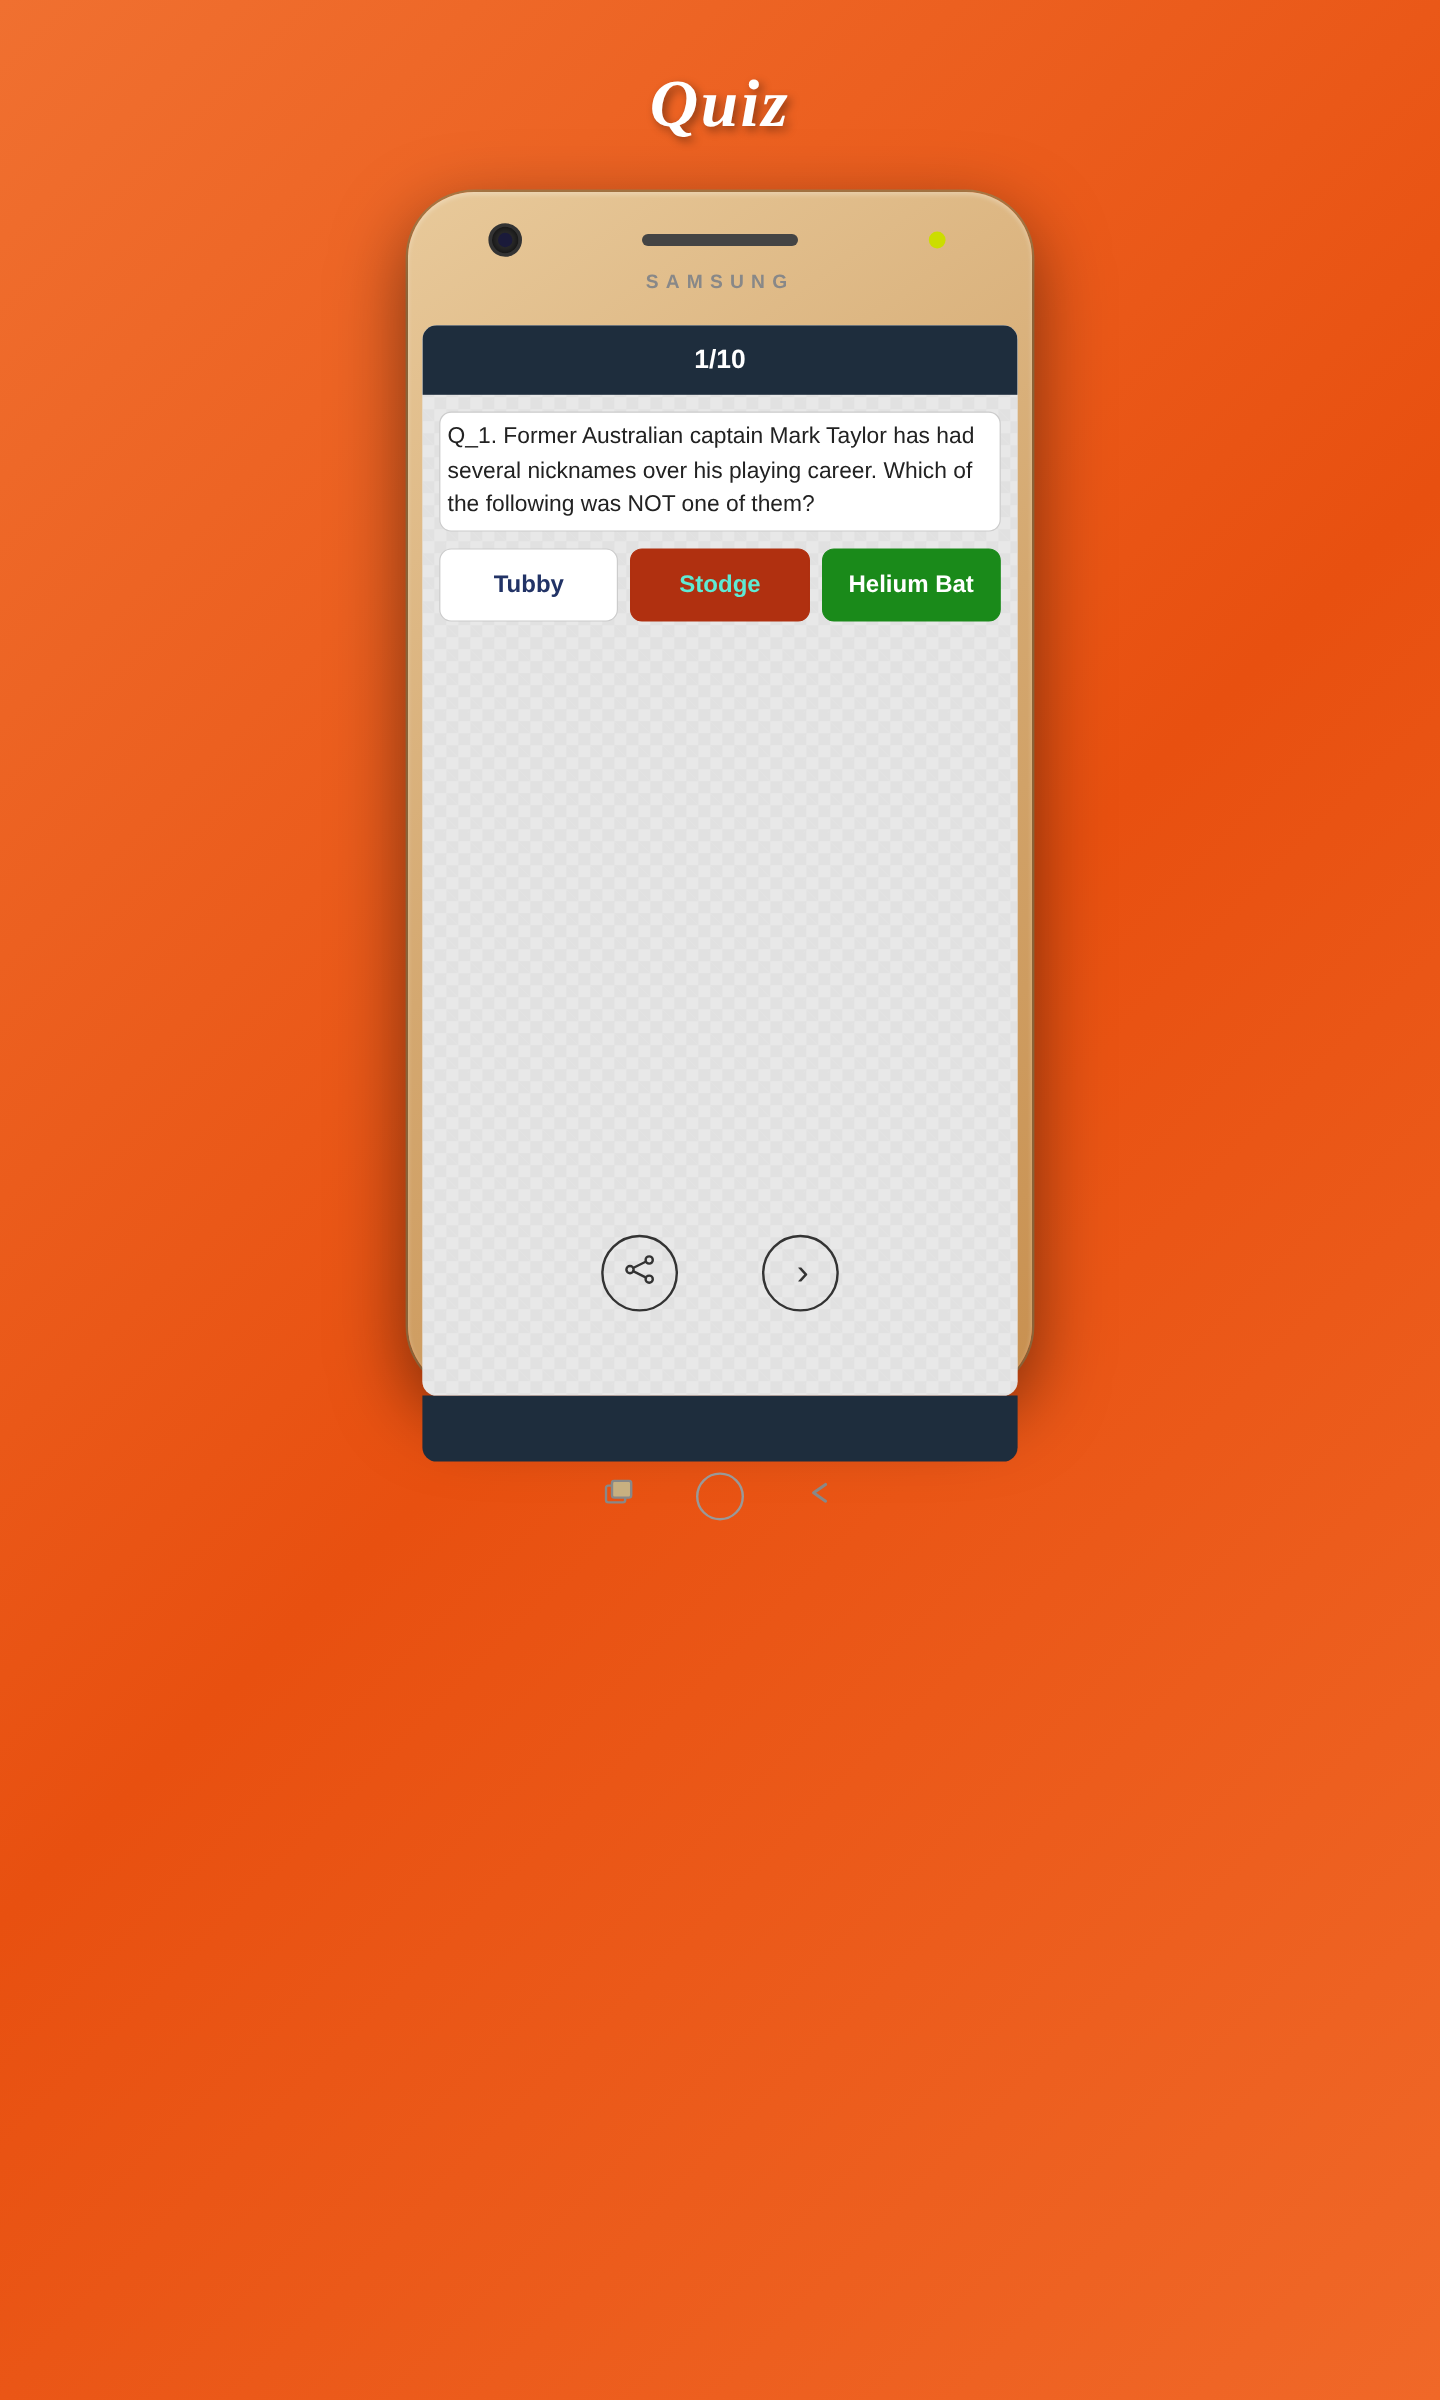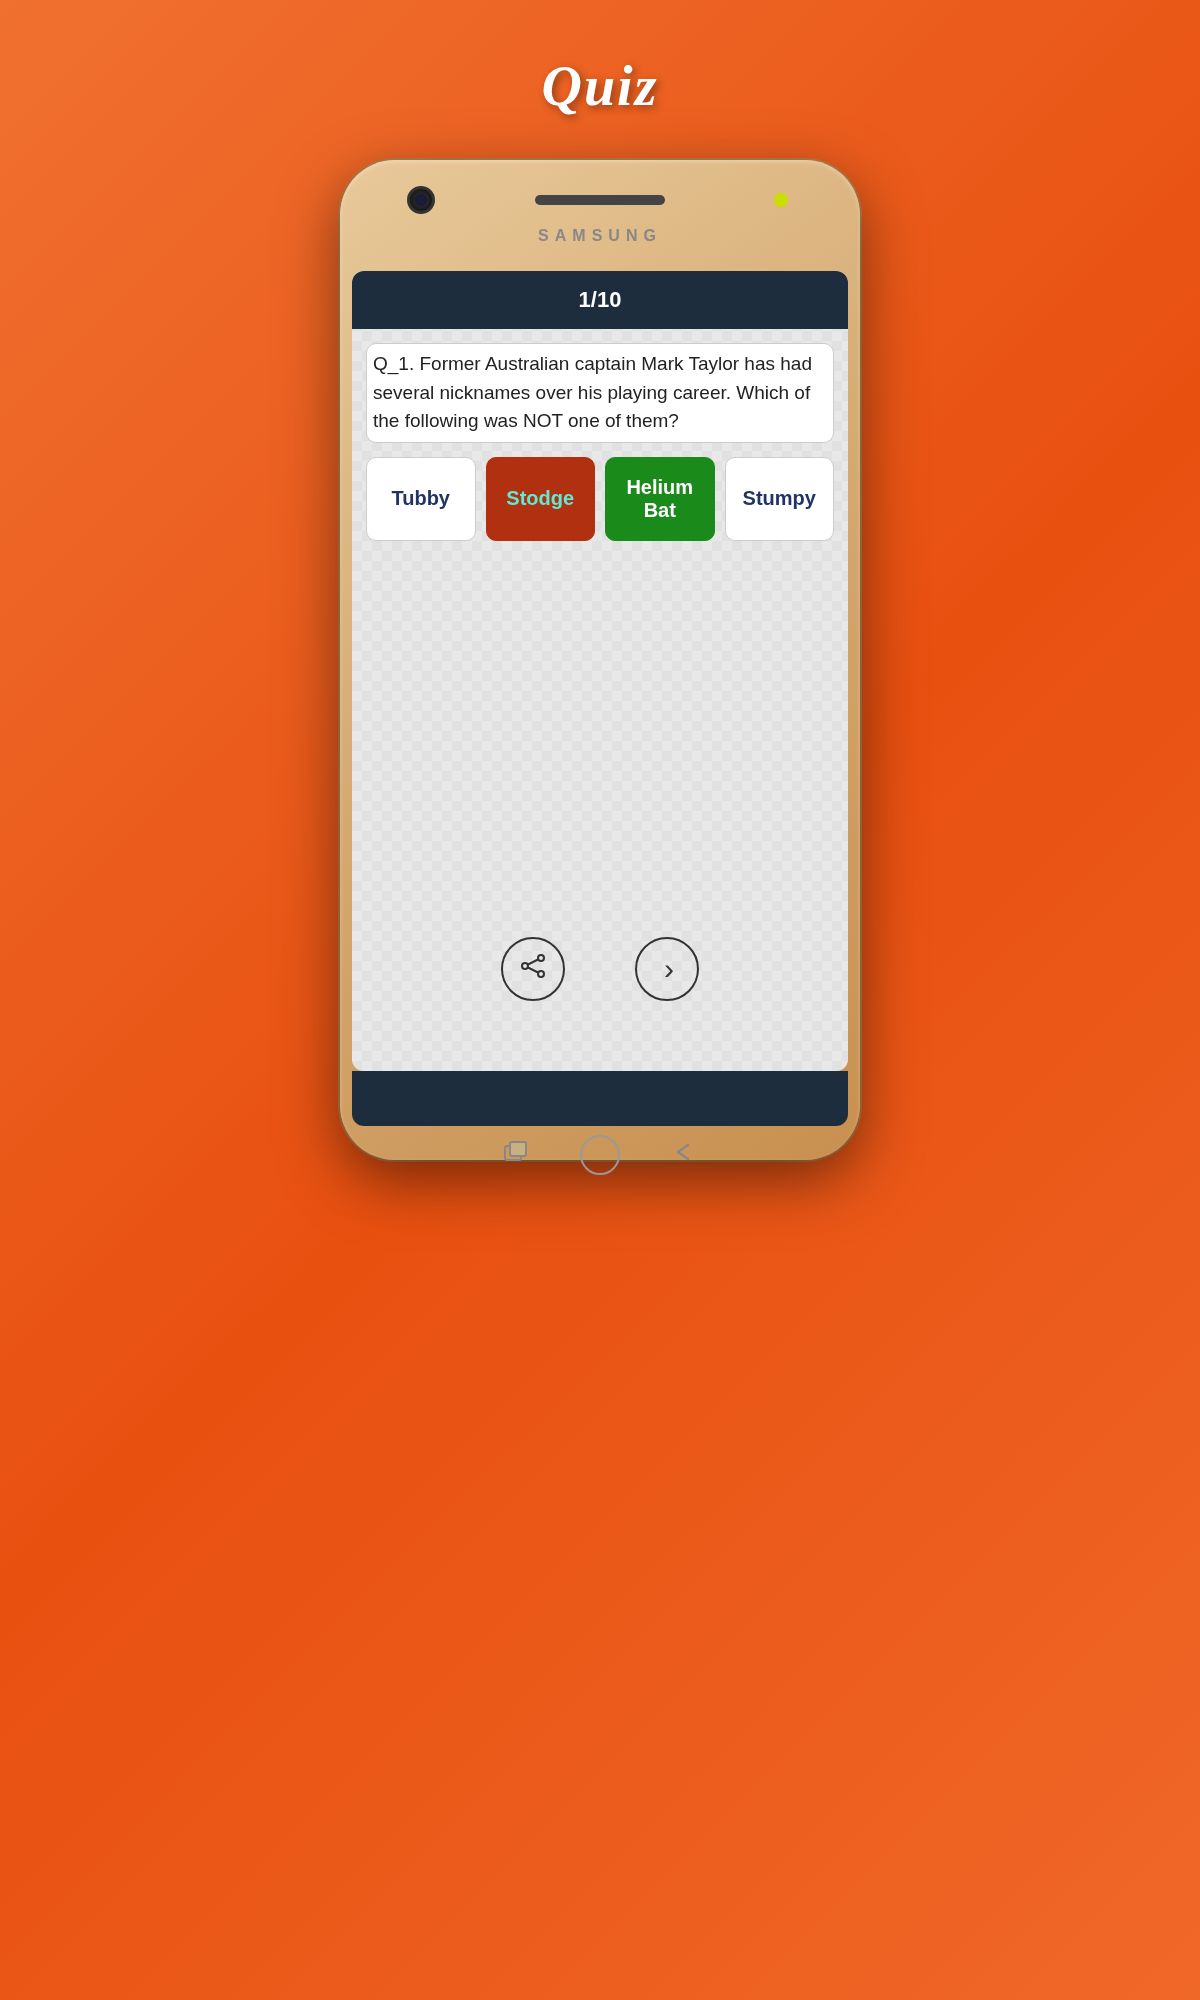--- a/index.html
+++ b/index.html
@@ -126,21 +126,21 @@
       letter-spacing: 6px;
       font-weight: bold;
       margin-bottom: 4px;
     }
 
     
     .phone-screen {
       background: #e8e8e8;
       border-radius: 12px;
       overflow: hidden;
-      height: 800px;
+      height: 892px;
       position: relative;
       margin-top: 26px;
     }
 
     
     .app-header {
       background: #1e2d3d;
       color: white;
       text-align: center;
       padding: 16px;
@@ -318,21 +318,20 @@
         </div>
 
         <div class="answers">
 
           <button class="answer-btn answer-default">Tubby</button>
 
           <button class="answer-btn answer-wrong">Stodge</button>
 
           <button class="answer-btn answer-correct">Helium Bat</button>
 
-          <button class="answer-btn answer-default">Stumpy</button>
 
         </div>
 
         <div class="bottom-nav">
           <button class="nav-circle-btn">
             <span style="font-size: 22px; color: #333;">
               
               <svg width="28" height="28" viewBox="0 0 28 28" fill="none" xmlns="http://www.w3.org/2000/svg">
                 <circle cx="22" cy="6" r="3" stroke="#333" stroke-width="2"></circle>
                 <circle cx="6" cy="14" r="3" stroke="#333" stroke-width="2"></circle>

